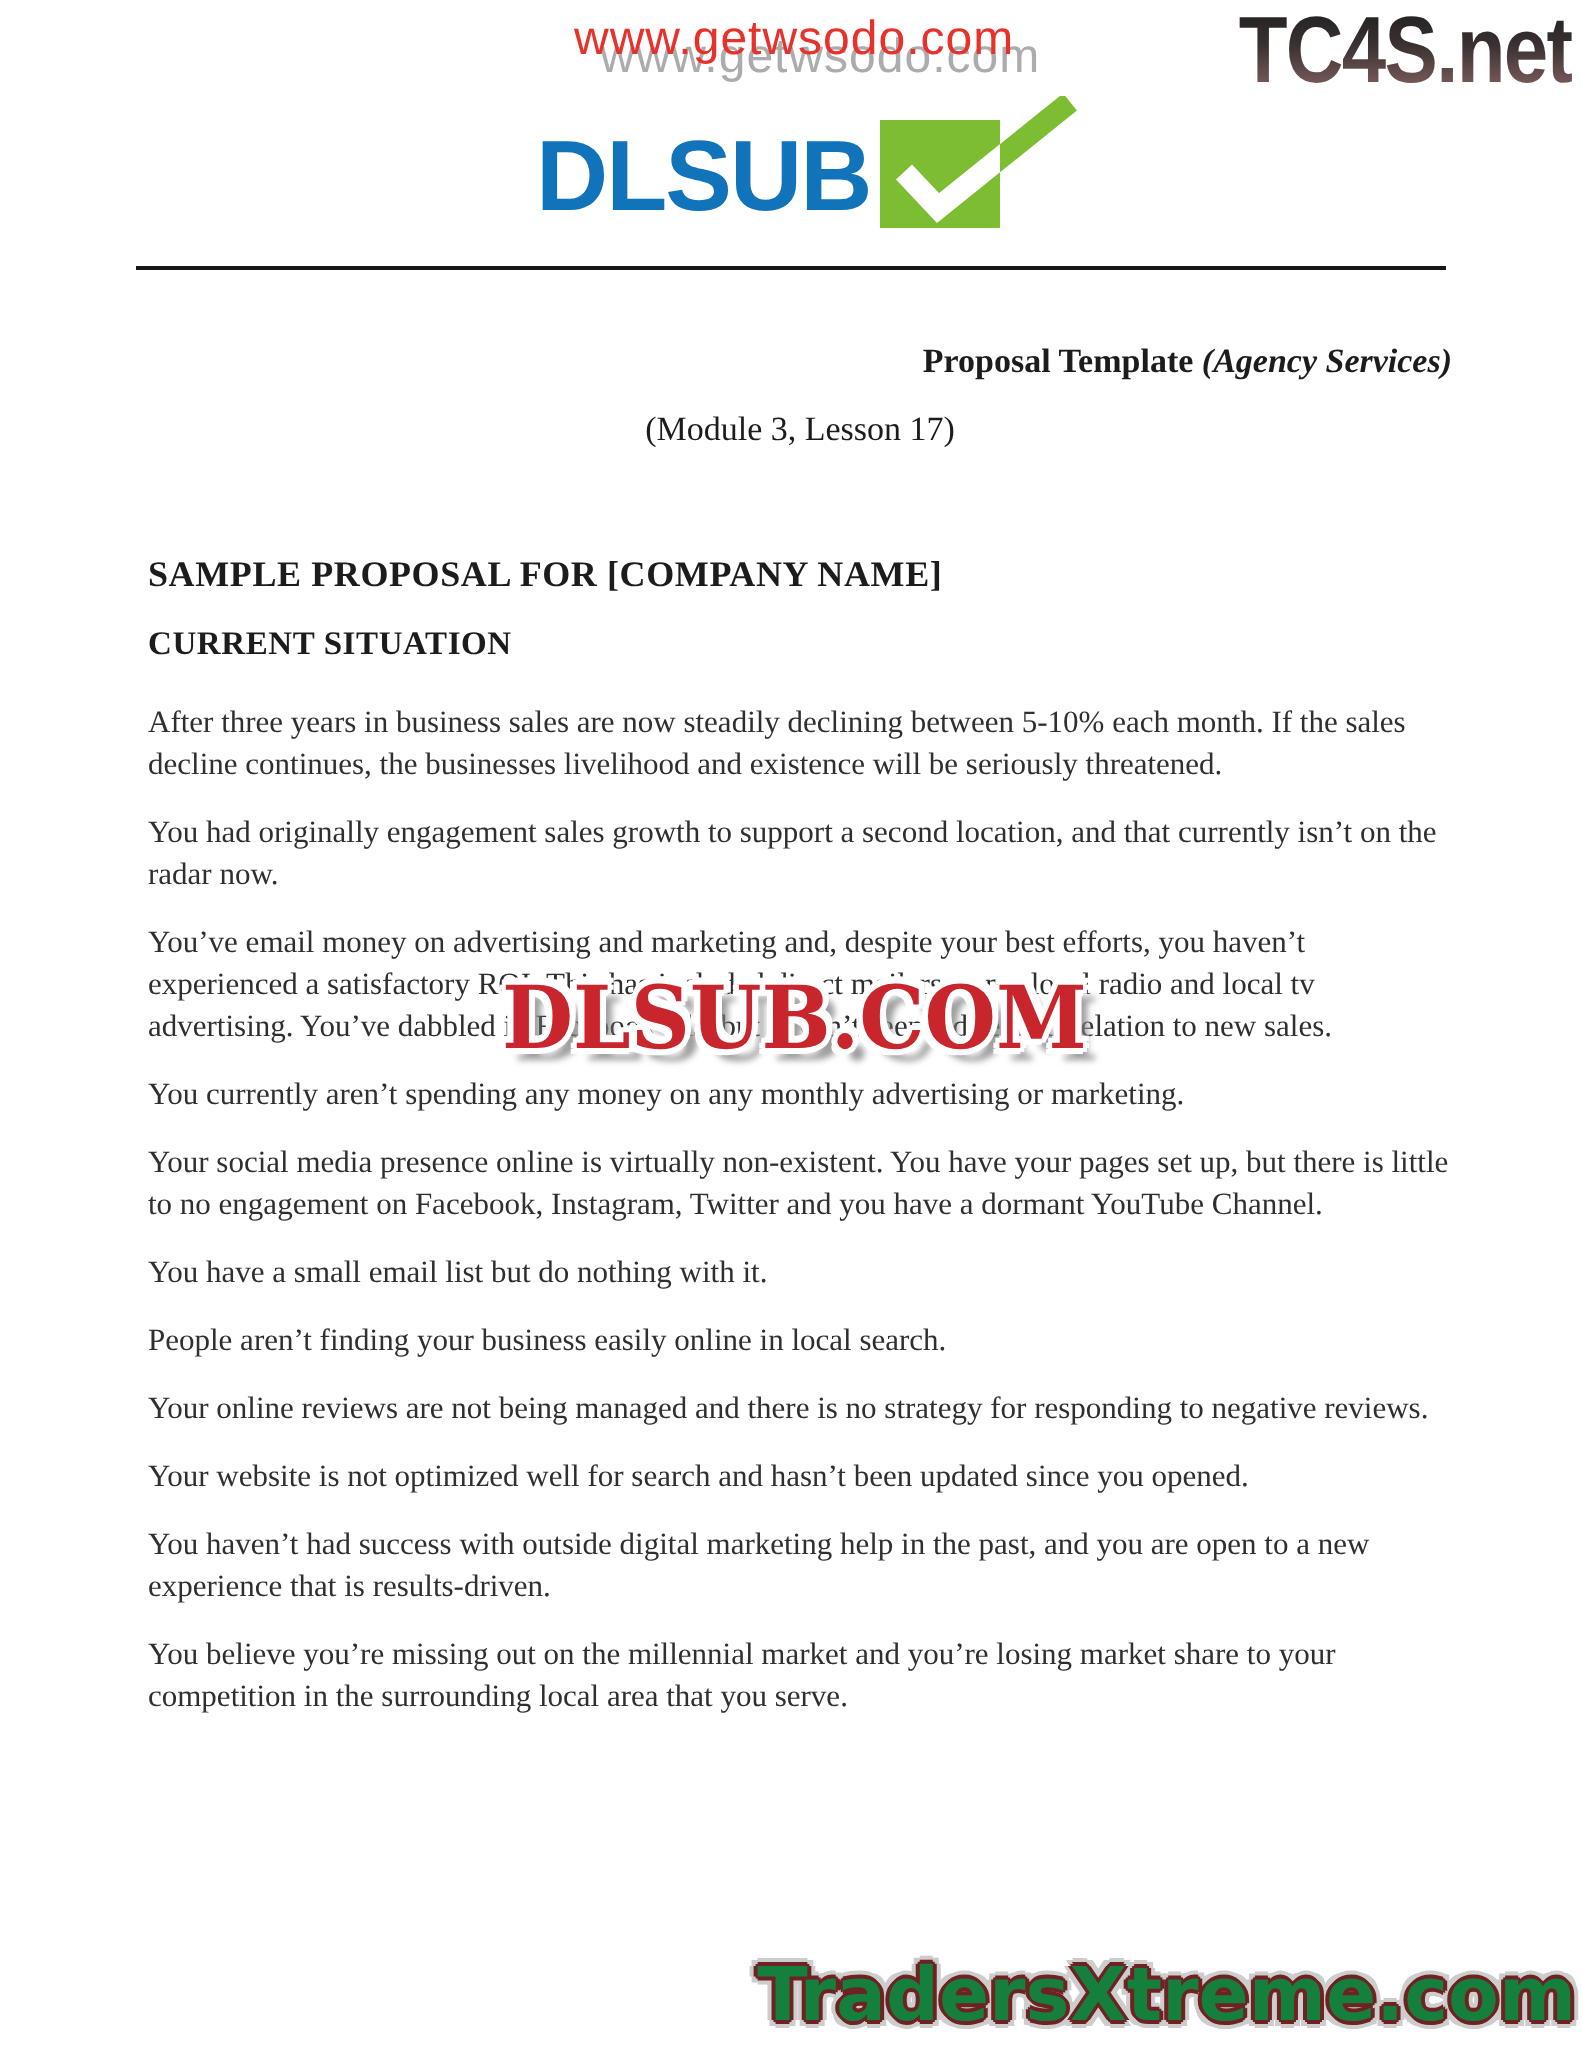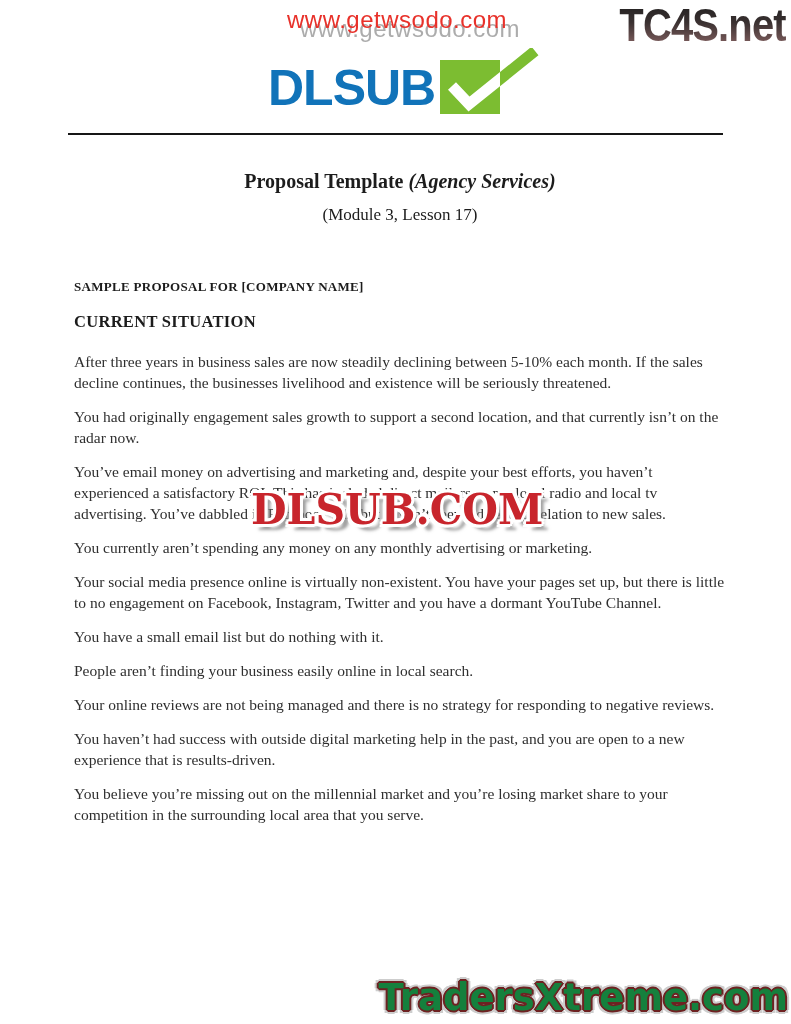--- a/index.html
+++ b/index.html
@@ -49,24 +49,24 @@
   .rule {
     position:absolute; top:133px; left:68px; width:655px; height:2px;
     background:#161616;
   }
 
   
   .doc {
     position:absolute; top:170px; left:74px; width:652px;
     color:#2F2F2F; font-size:15.5px; line-height:21px;
   }
-  .doc-title  { text-align:center; font-weight:bold; font-size:20px; line-height:22px; color:#1c1c1c; }
+  .doc-title  { text-align:right; font-weight:bold; font-size:17px; line-height:22px; color:#1c1c1c; }
   .doc-title .it { font-style:italic; }
   .doc-sub    { text-align:center; font-size:17px; line-height:22px; margin-top:12px; color:#1c1c1c; }
-  .doc-h1     { font-weight:bold; font-size:13px; line-height:22px; margin-top:50px; letter-spacing:0.3px; color:#1c1c1c; }
+  .doc-h1     { font-weight:bold; font-size:18px; line-height:22px; margin-top:50px; letter-spacing:0.3px; color:#1c1c1c; }
   .doc-h2     { font-weight:bold; font-size:16.5px; line-height:22px; margin-top:13px; letter-spacing:0.3px; color:#1c1c1c; }
   .doc p      { margin:13px 0 0 0; }
   .doc p.first { margin-top:18px; }
 
   
   .wm-dlsub {
     position:absolute; left:251px; top:486px;
     font-family:"DejaVu Serif", serif; font-weight:bold;
     font-size:41px; line-height:46px; letter-spacing:0px;
     color:#C8252C;
@@ -130,19 +130,20 @@
   <div class="doc-h2">CURRENT SITUATION</div>
 
   <p class="first">After three years in business sales are now steadily declining between 5-10% each month. If the sales decline continues, the businesses livelihood and existence will be seriously threatened.</p>
   <p>You had originally engagement sales growth to support a second location, and that currently isn’t on the radar now.</p>
   <p>You’ve email money on advertising and marketing and, despite your best efforts, you haven’t experienced a satisfactory ROI. This has included direct mailers, some local radio and local tv advertising. You’ve dabbled in Facebook ads, but haven’t seen a direct correlation to new sales.</p>
   <p>You currently aren’t spending any money on any monthly advertising or marketing.</p>
   <p>Your social media presence online is virtually non-existent. You have your pages set up, but there is little to no engagement on Facebook, Instagram, Twitter and you have a dormant YouTube Channel.</p>
   <p>You have a small email list but do nothing with it.</p>
   <p>People aren’t finding your business easily online in local search.</p>
   <p>Your online reviews are not being managed and there is no strategy for responding to negative reviews.</p>
+  <p>Your website is not optimized well for search and hasn’t been updated since you opened.</p>
   <p>You haven’t had success with outside digital marketing help in the past, and you are open to a new experience that is results-driven.</p>
   <p>You believe you’re missing out on the millennial market and you’re losing market share to your competition in the surrounding local area that you serve.</p>
 </div>
 
 <div class="wm-dlsub">DLSUB.COM</div>
 
 <div class="wm-traders">TradersXtreme.com</div>
 
 </body></html>

